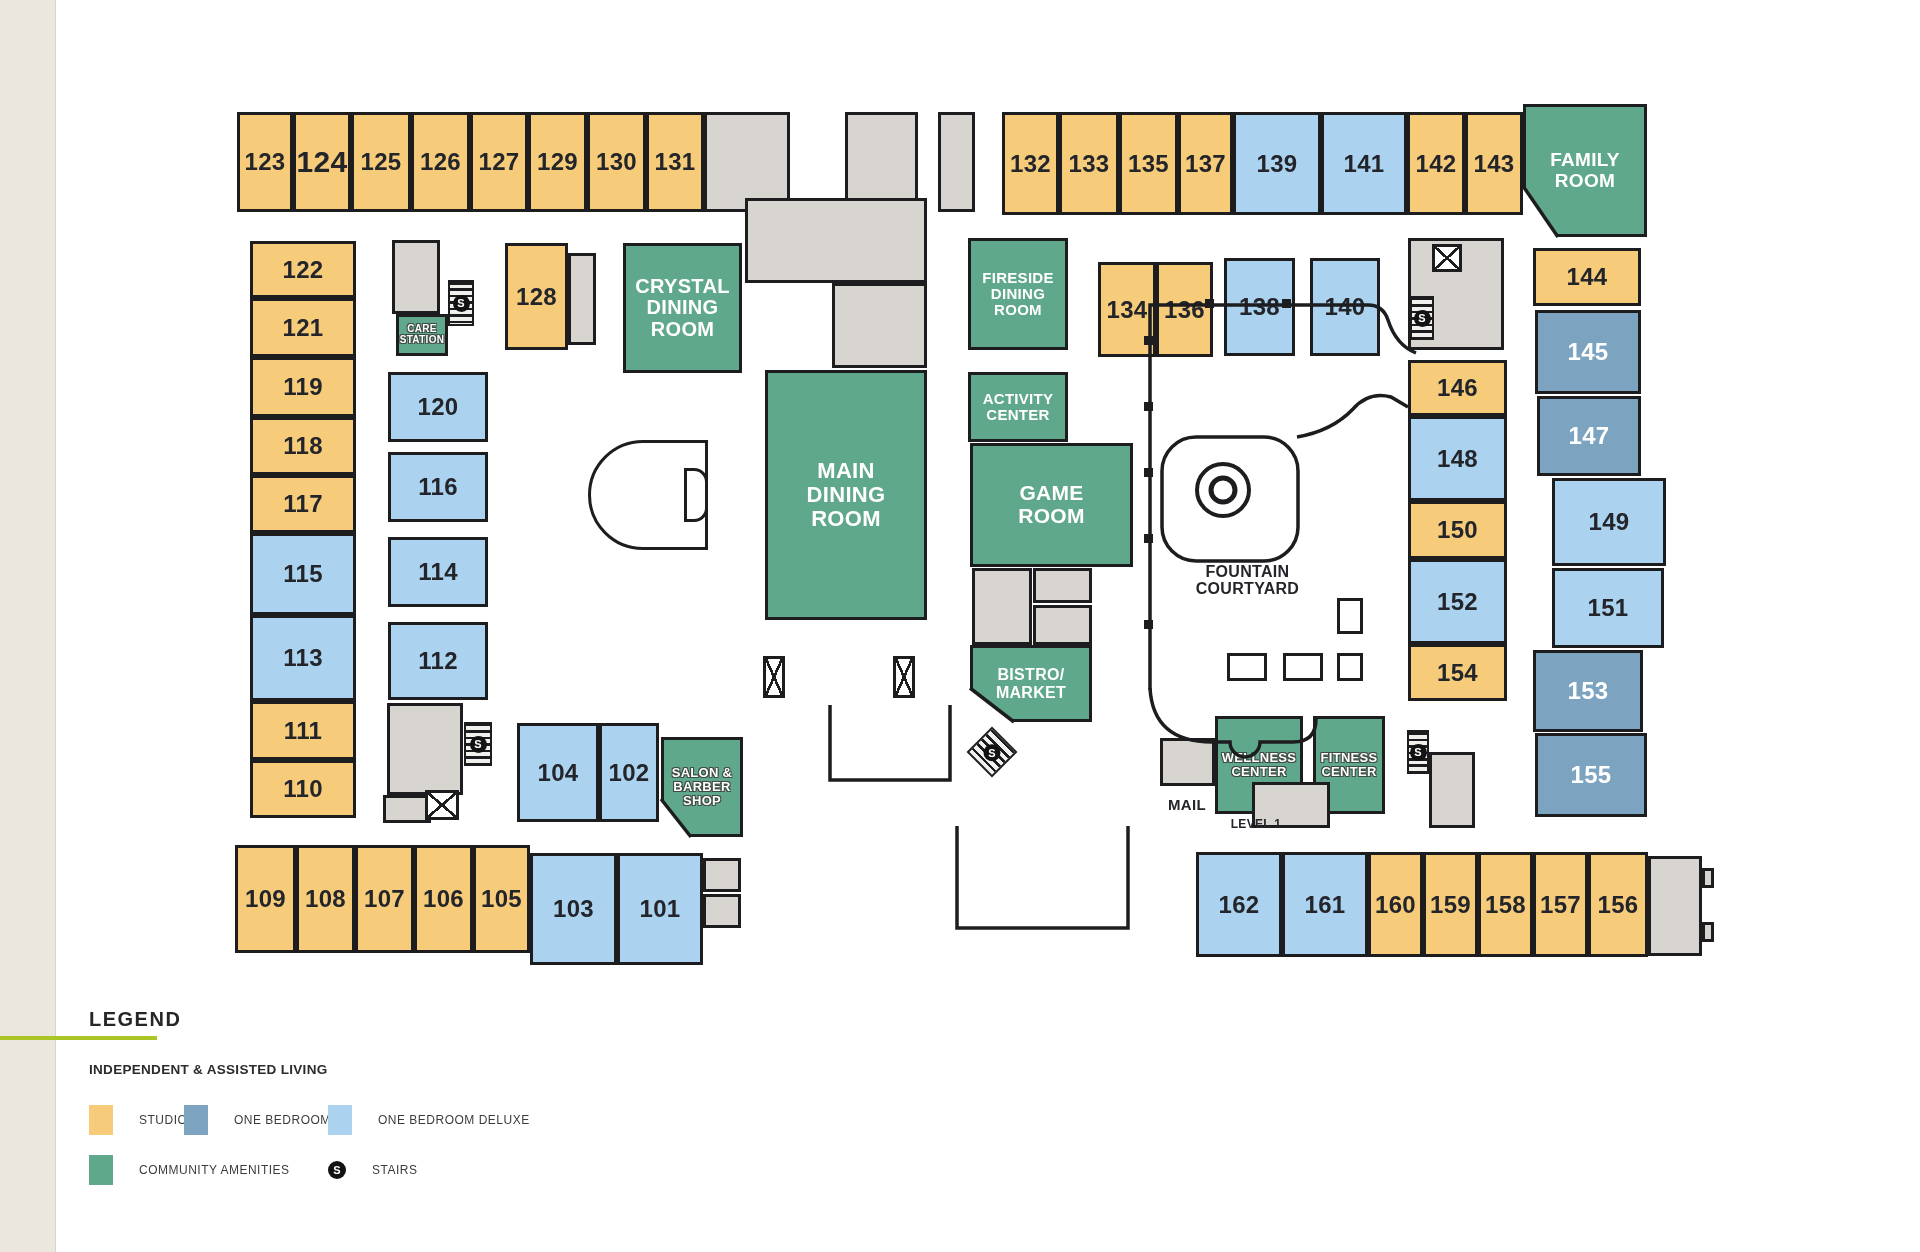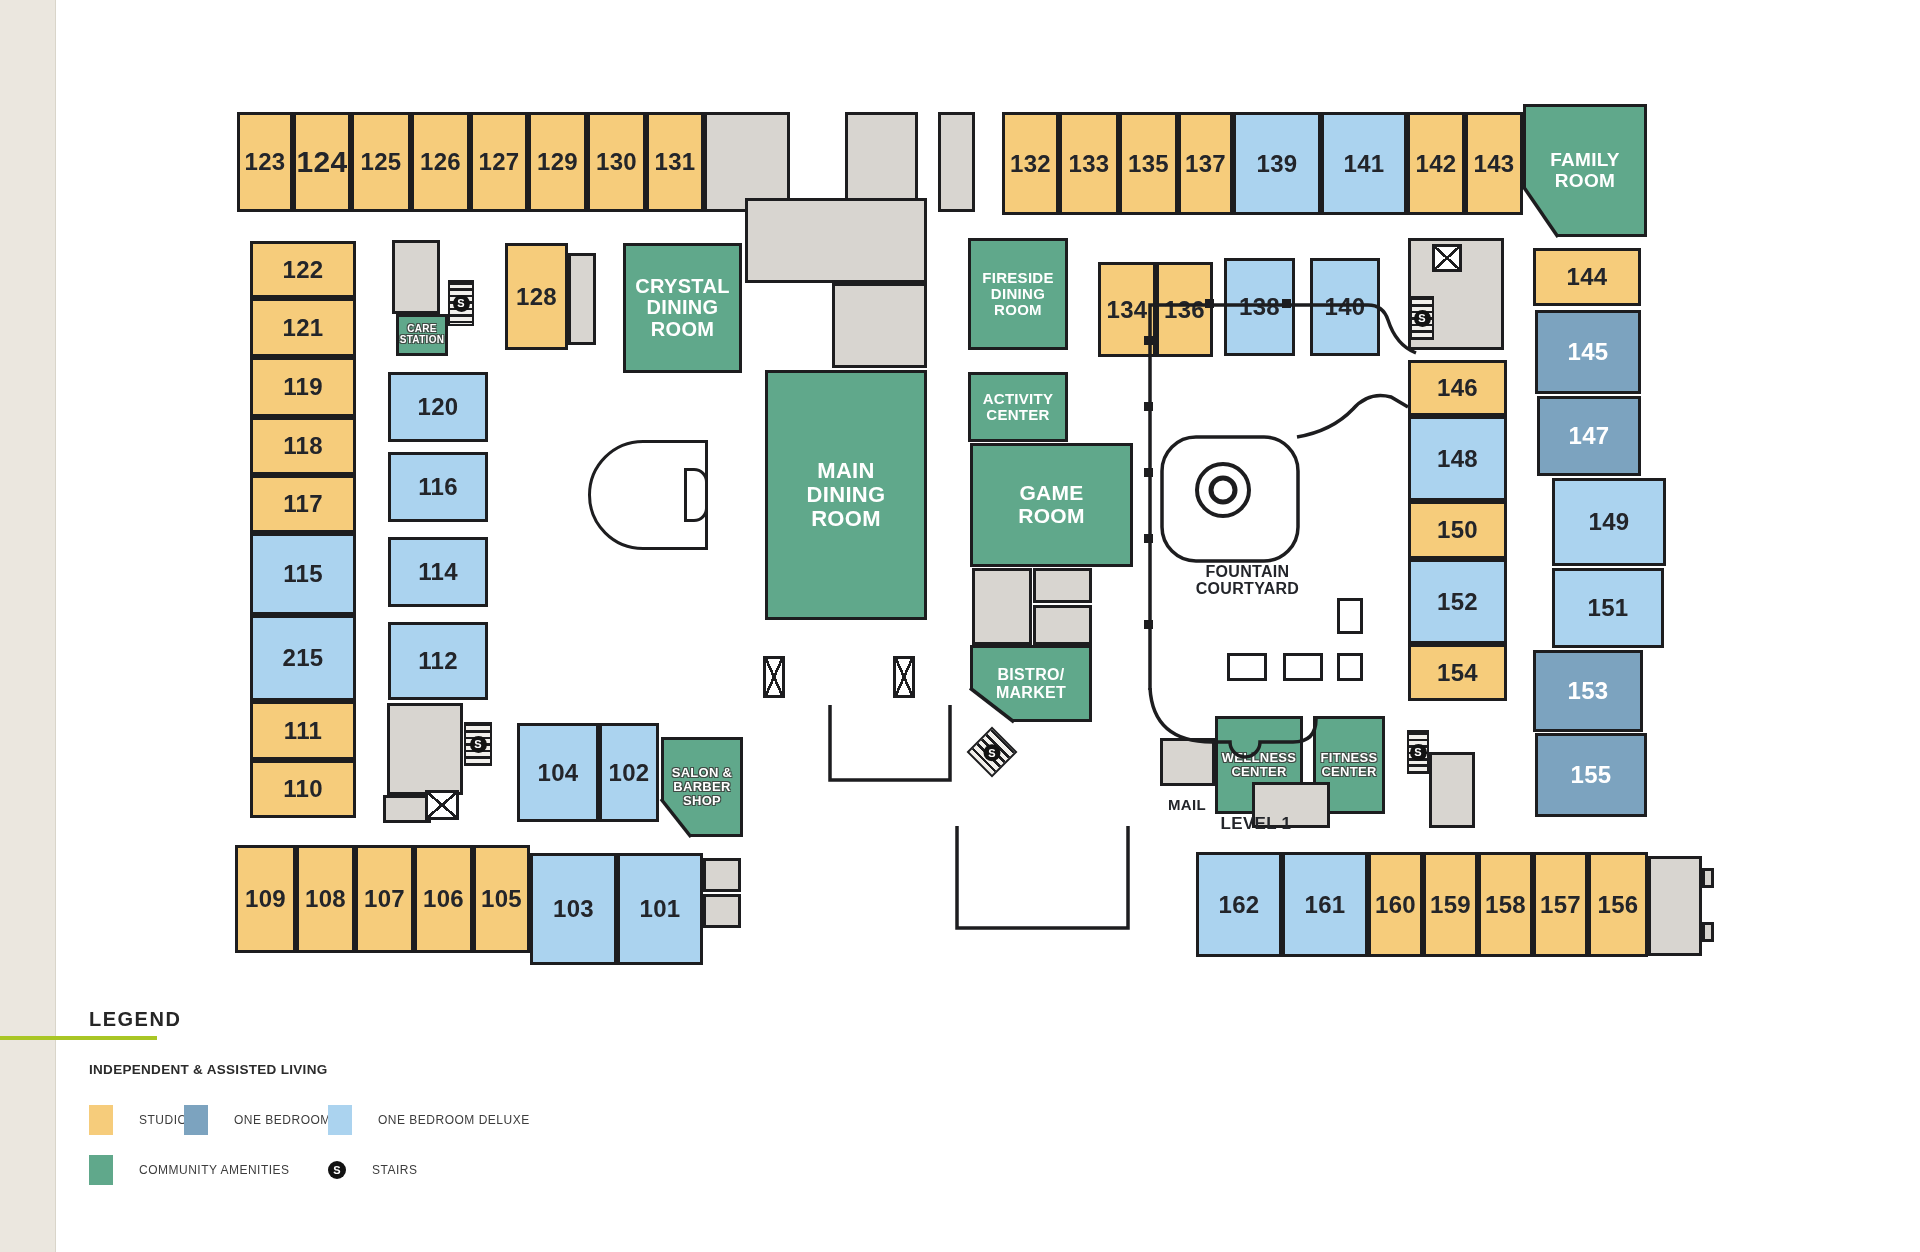--- a/index.html
+++ b/index.html
@@ -131,21 +131,21 @@
       <div class="block t-studio" style="left: 250px; top: 417px; width: 106px; height: 58px;">
         <span style="font-size: 24px;">118</span>
       </div>
       <div class="block t-studio" style="left: 250px; top: 475px; width: 106px; height: 58px;">
         <span style="font-size: 24px;">117</span>
       </div>
       <div class="block t-deluxe" style="left: 250px; top: 533px; width: 106px; height: 82px;">
         <span style="font-size: 24px;">115</span>
       </div>
       <div class="block t-deluxe" style="left: 250px; top: 615px; width: 106px; height: 86px;">
-        <span style="font-size: 24px;">215</span>
+        <span style="font-size: 24px;">113</span>
       </div>
       <div class="block t-studio" style="left: 250px; top: 701px; width: 106px; height: 59px;">
         <span style="font-size: 24px;">111</span>
       </div>
       <div class="block t-studio" style="left: 250px; top: 760px; width: 106px; height: 58px;">
         <span style="font-size: 24px;">110</span>
       </div>
       <div class="block t-deluxe" style="left: 388px; top: 372px; width: 100px; height: 70px;">
         <span style="font-size: 24px;">120</span>
       </div>
@@ -307,21 +307,21 @@
       </div>
       <div class="block t-gray" style="left: 1252px; top: 782px; width: 78px; height: 46px;"></div>
       <div class="block t-plain" style="left: 1155px; top: 558px; width: 185px; height: 44px;">
         <span style="font-size: 16px;">FOUNTAIN
 COURTYARD</span>
       </div>
       <div class="block t-plain" style="left: 1153px; top: 788px; width: 68px; height: 34px;">
         <span style="font-size: 15px;">MAIL</span>
       </div>
       <div class="block t-plain" style="left: 1198px; top: 812px; width: 110px; height: 24px;">
-        <span style="font-size: 17px; padding-left: 6px;">LEVEL 1</span>
+        <span style="font-size: 12px; padding-left: 6px;">LEVEL 1</span>
       </div>
       <div class="block t-door" style="left: 763px; top: 656px; width: 22px; height: 42px;"></div>
       <div class="block t-door" style="left: 893px; top: 656px; width: 22px; height: 42px;"></div>
       <div class="stairbox" style="left: 448px; top: 280px; width: 26px; height: 46px;">
         <span class="sround">S</span>
       </div>
       <div class="stairbox" style="left: 1410px; top: 296px; width: 24px; height: 44px;">
         <span class="sround">S</span>
       </div>
       <div class="stairbox" style="left: 464px; top: 722px; width: 28px; height: 44px;">

